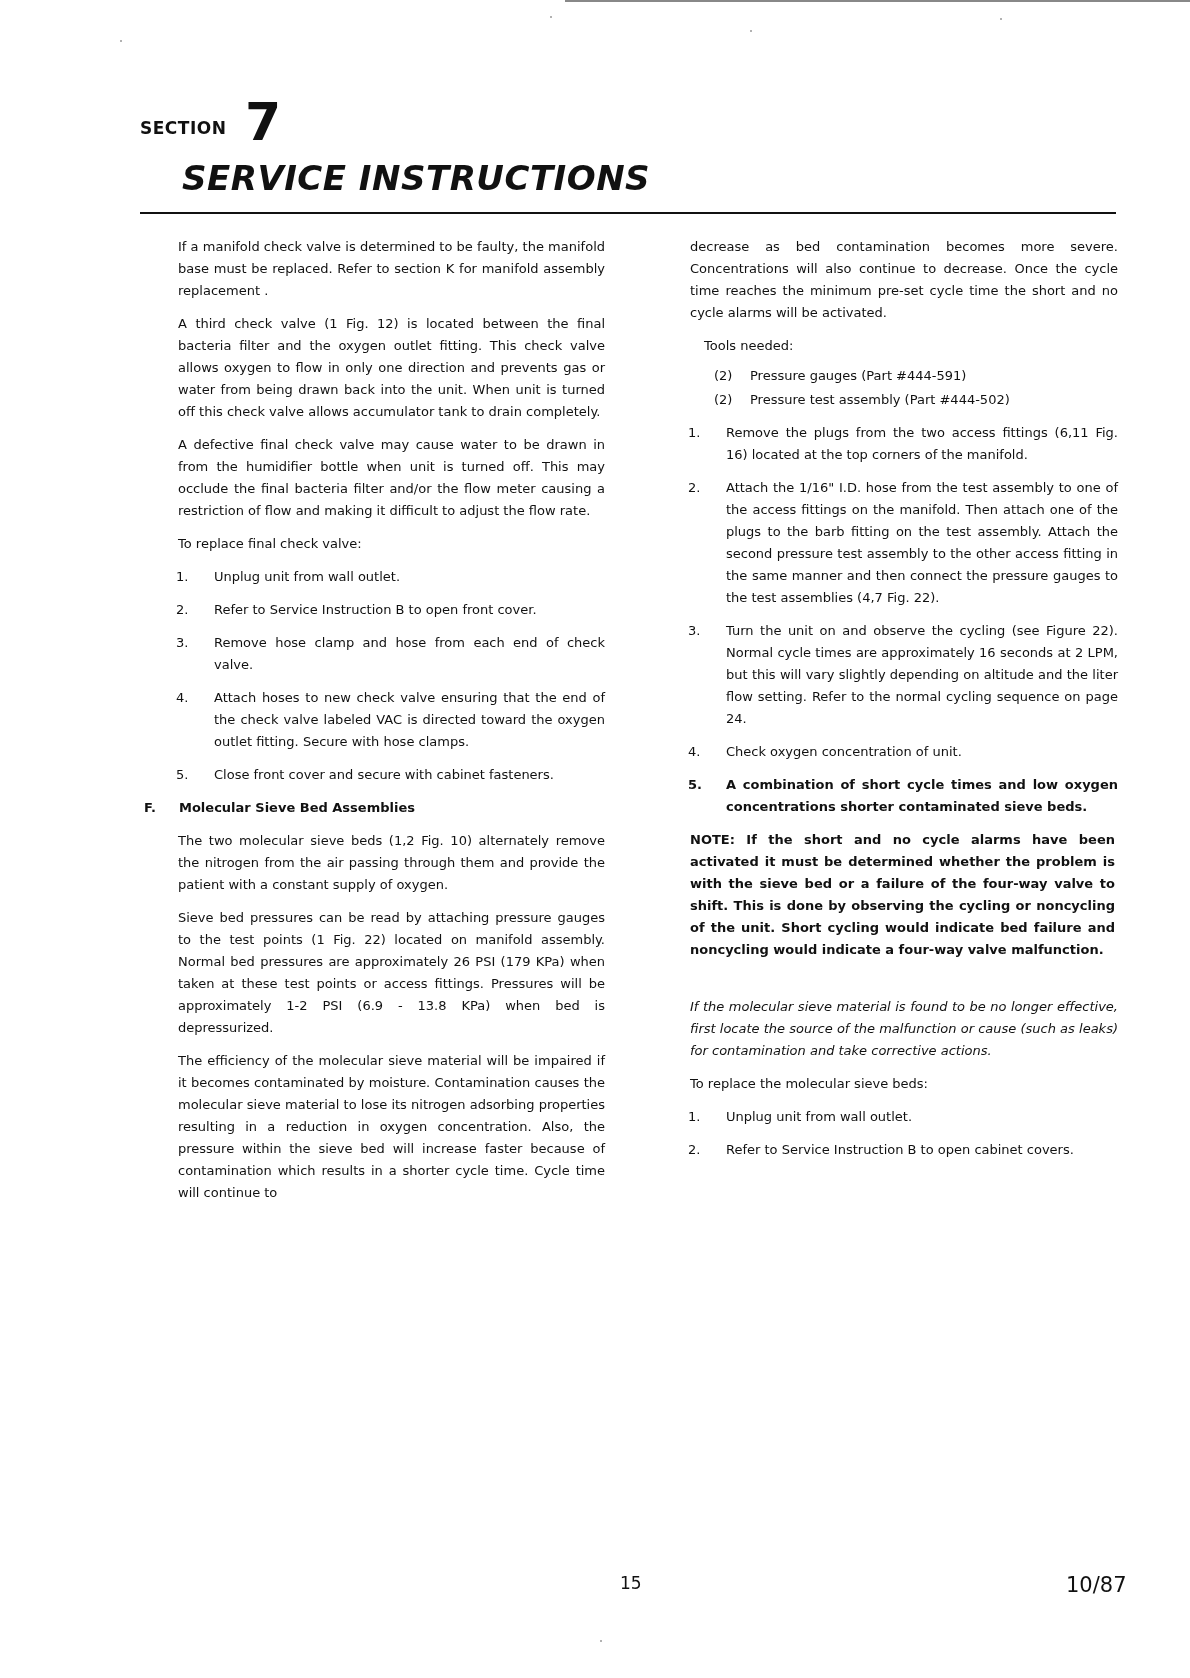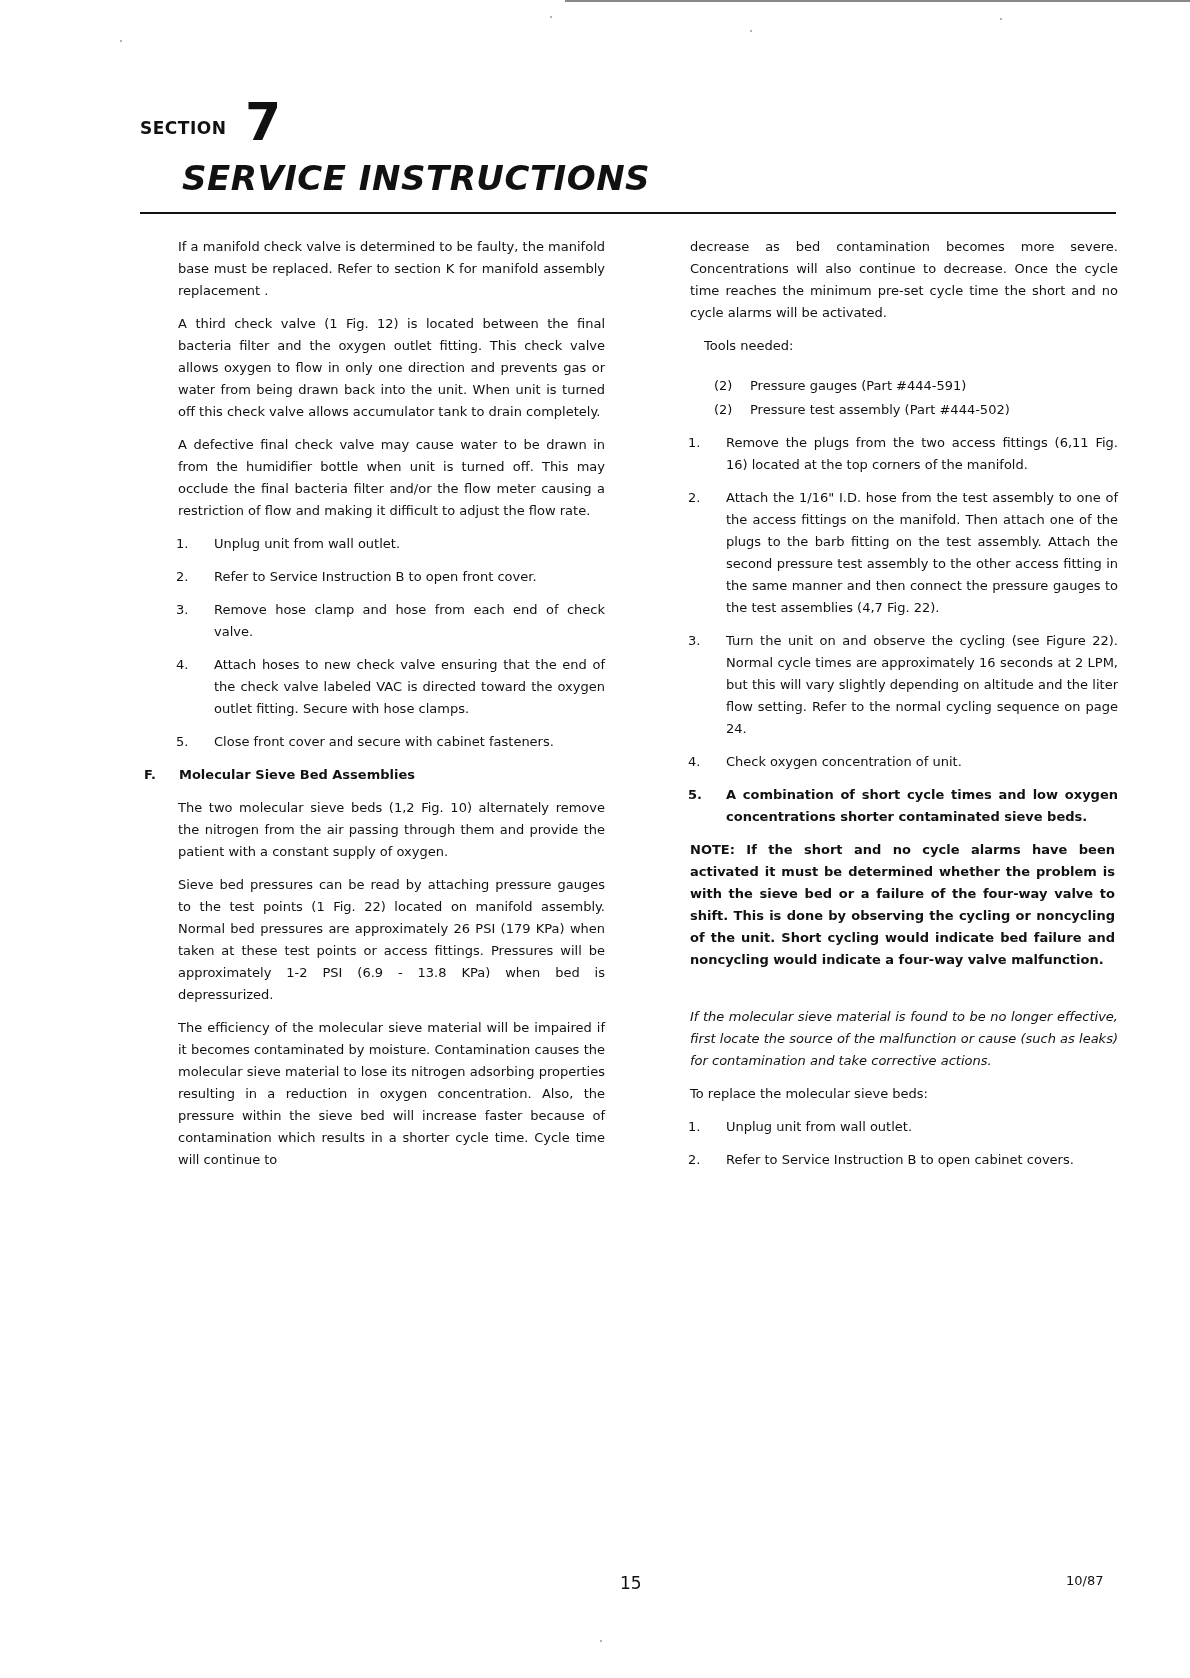--- a/index.html
+++ b/index.html
@@ -18,29 +18,29 @@
   .col { position: absolute; font-size: 13px; line-height: 22px; }
   .col-left { left: 178px; top: 236px; width: 427px; }
   .col-right { left: 690px; top: 236px; width: 428px; }
 
   p { margin: 0 0 11px 0; text-align: justify; }
   .step { display: flex; margin: 0 0 11px 0; }
   .step-num { width: 38px; flex: none; margin-left: -2px; }
   .step-text { flex: 1; text-align: justify; }
   .heading-f { display: flex; margin: 0 0 11px -34px; font-weight: bold; }
   .heading-f .letter { width: 35px; flex: none; }
-  .tools-label { margin: 0 0 18px 14px; }
+  .tools-label { margin: 0 0 8px 14px; }
   .tool-item { display: flex; margin: 0 0 2px 24px; }
   .tool-qty { width: 36px; flex: none; }
   .bold { font-weight: bold; }
   .italic { font-style: italic; margin-top: 35px; }
   .note { font-weight: bold; text-align: justify; margin: 0 3px 11px 0; }
 
   .footer-page { position: absolute; left: 620px; top: 1573px; font-size: 17px; }
-  .footer-date { position: absolute; left: 1066px; top: 1573px; font-size: 13px; }
+  .footer-date { position: absolute; left: 1066px; top: 1573px; font-size: 21px; }
 </style>
 </head>
 <body>
 
 <div class="top-line"></div>
 <div class="speck" style="left:550px;top:16px"></div>
 <div class="speck" style="left:750px;top:30px"></div>
 <div class="speck" style="left:1000px;top:18px"></div>
 <div class="speck" style="left:120px;top:40px"></div>
 <div class="speck" style="left:600px;top:1640px"></div>
@@ -49,20 +49,21 @@
   <span class="section-label">SECTION</span>
   <span class="section-number">7</span>
   <h1 class="page-title">SERVICE INSTRUCTIONS</h1>
   <div class="header-rule"></div>
 </header>
 
 <div class="col col-left">
   <p>If a manifold check valve is determined to be faulty, the manifold base must be replaced. Refer to section K for manifold assembly replacement .</p>
   <p>A third check valve (1 Fig. 12) is located between the final bacteria filter and the oxygen outlet fitting. This check valve allows oxygen to flow in only one direction and prevents gas or water from being drawn back into the unit. When unit is turned off this check valve allows accumulator tank to drain completely.</p>
   <p>A defective final check valve may cause water to be drawn in from the humidifier bottle when unit is turned off. This may occlude the final bacteria filter and/or the flow meter causing a restriction of flow and making it difficult to adjust the flow rate.</p>
+  <p>To replace final check valve:</p>
 
   <div class="step">
     <span class="step-num">1.</span>
     <span class="step-text">Unplug unit from wall outlet.</span>
   </div>
   <div class="step">
     <span class="step-num">2.</span>
     <span class="step-text">Refer to Service Instruction B to open front cover.</span>
   </div>
   <div class="step">

